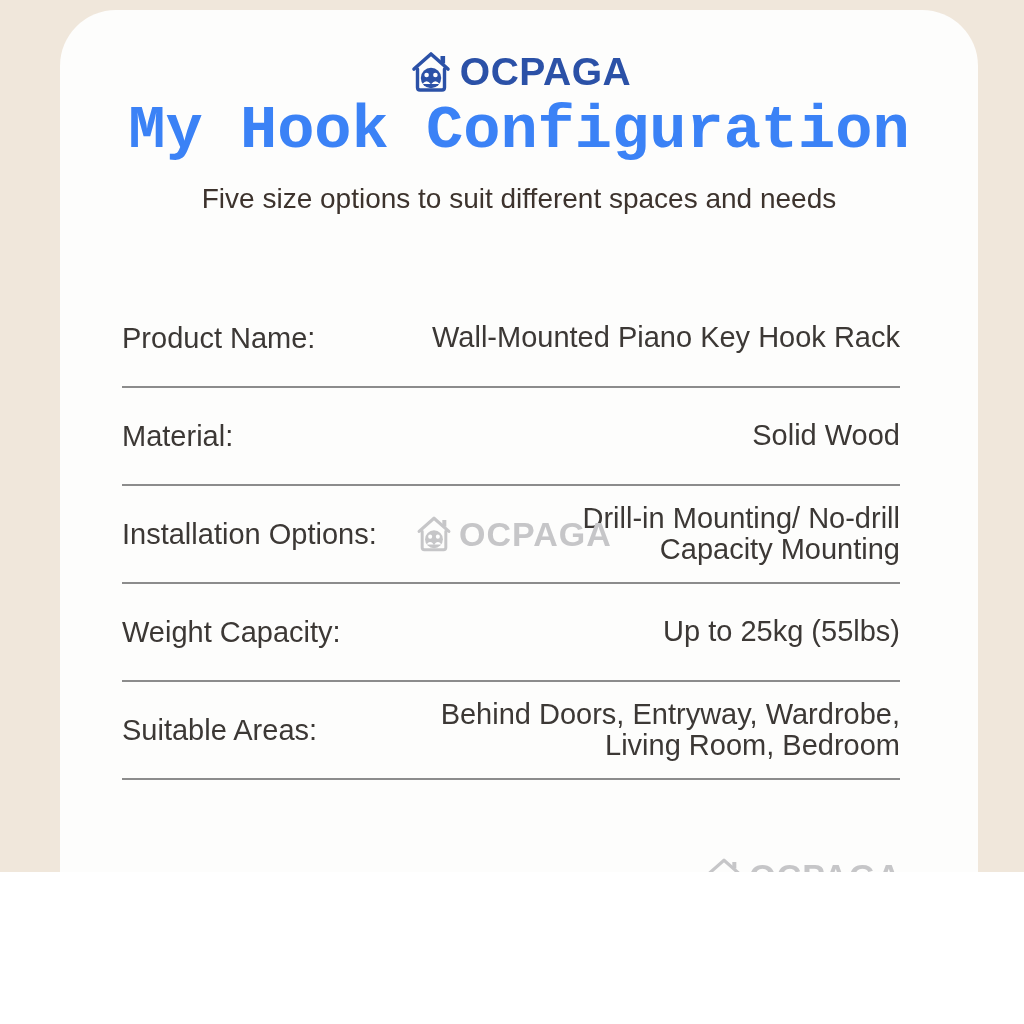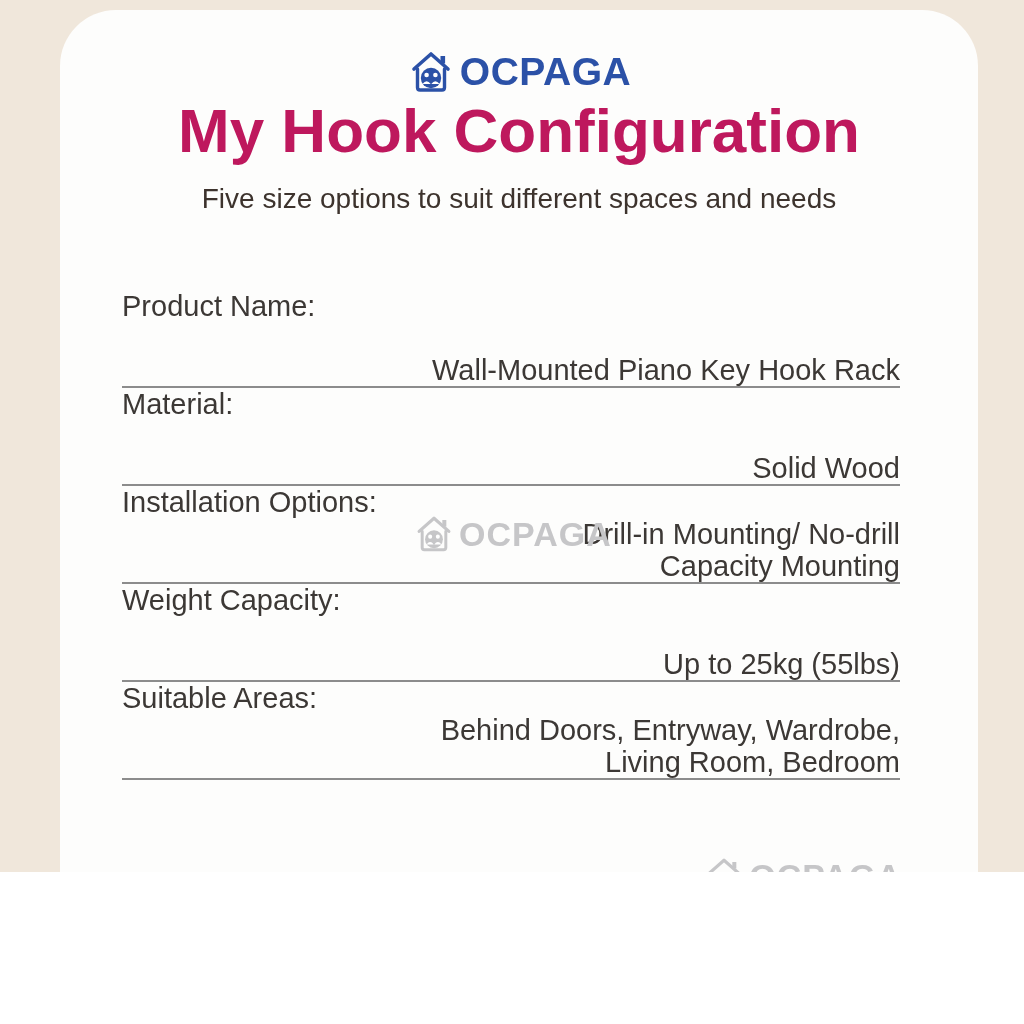--- a/index.html
+++ b/index.html
@@ -44,48 +44,49 @@
     font-weight: 700;
     color: #2b51a7;
     letter-spacing: 0.5px;
   }
   
   .title {
     margin: 2px 0 12px 0;
     text-align: center;
     font-size: 62px;
     font-weight: 700;
-    color: #be185d;
+    color: #3b82f6;
     line-height: 1.05;
+    font-family: Liberation Mono, monospace;
   }
   .subtitle {
     margin: 20px 0 0 0;
     text-align: center;
     font-size: 28px;
     font-weight: 400;
     color: #3d332d;
   }
   
   .spec-table {
     position: absolute;
     left: 62px;
     right: 78px;
     top: 280px;
     z-index: 2;
   }
   .spec-row {
     position: relative;
     display: flex;
     justify-content: space-between;
+    align-items: center;
     height: 98px;
     box-sizing: border-box;
     border-bottom: 2px solid #8c8c8c;
     font-size: 29px;
     color: #3c3835;
-    flex-direction: column;
   }
   .spec-label { white-space: nowrap; }
   .spec-value {
     text-align: right;
     white-space: pre-line;
     line-height: 1.08;
   }
   
   .wm {
     display: flex;

